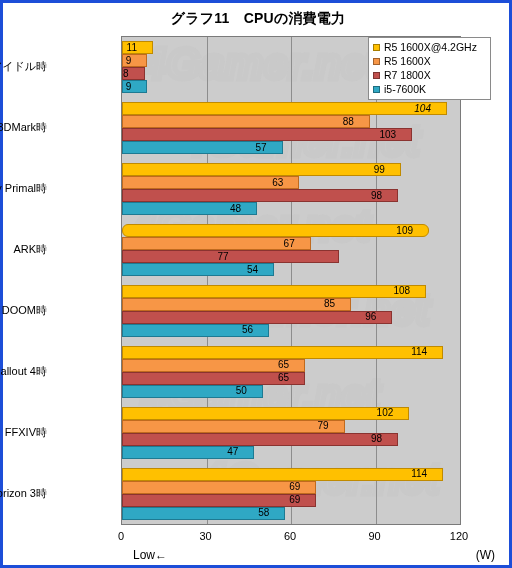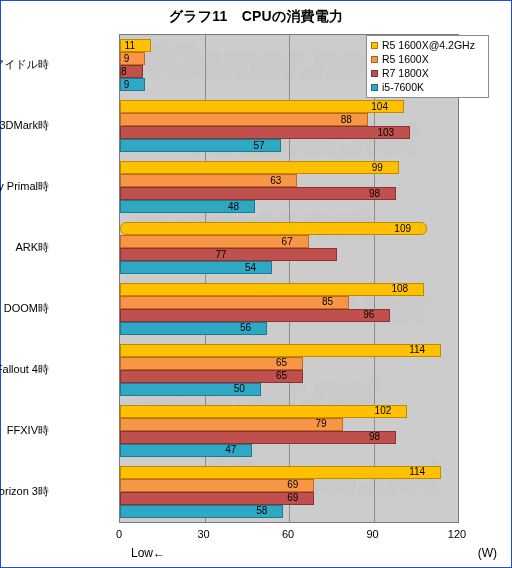--- a/index.html
+++ b/index.html
@@ -6,21 +6,21 @@
   html, body {
     width: 512px; height: 568px;
     background: #ffffff;
     font-family: "Liberation Sans", sans-serif;
     overflow: hidden;
   }
   #frame {
     position: relative;
     width: 512px; height: 568px;
     background: #ffffff;
-    border: 1px solid #1d4ed8;
+    border: 3px solid #1d4ed8;
   }
   #chart-title {
     position: absolute;
     left: 0; top: 7px; width: 510px;
     text-align: center;
     font-size: 14px;
     font-weight: bold;
     color: #000000;
     letter-spacing: 0.2px;
   }
@@ -164,21 +164,21 @@
             <span class="val">9</span>
           </div>
           <div class="bar s2" style="top: 26px; width: 22.5333px;">
             <span class="val">8</span>
           </div>
           <div class="bar s3" style="top: 39px; width: 25.35px;">
             <span class="val">9</span>
           </div>
         </div>
         <div class="bargroup" style="top: 65.3125px; height: 52px;">
-          <div class="bar s0" style="top: 0px; width: 284px;">
+          <div class="bar s0" style="top: 0px; width: 325px; font-style: italic;">
             <span class="val">104</span>
           </div>
           <div class="bar s1" style="top: 13px; width: 247.867px;">
             <span class="val">88</span>
           </div>
           <div class="bar s2" style="top: 26px; width: 290.117px;">
             <span class="val">103</span>
           </div>
           <div class="bar s3" style="top: 39px; width: 160.55px;">
             <span class="val">57</span>

